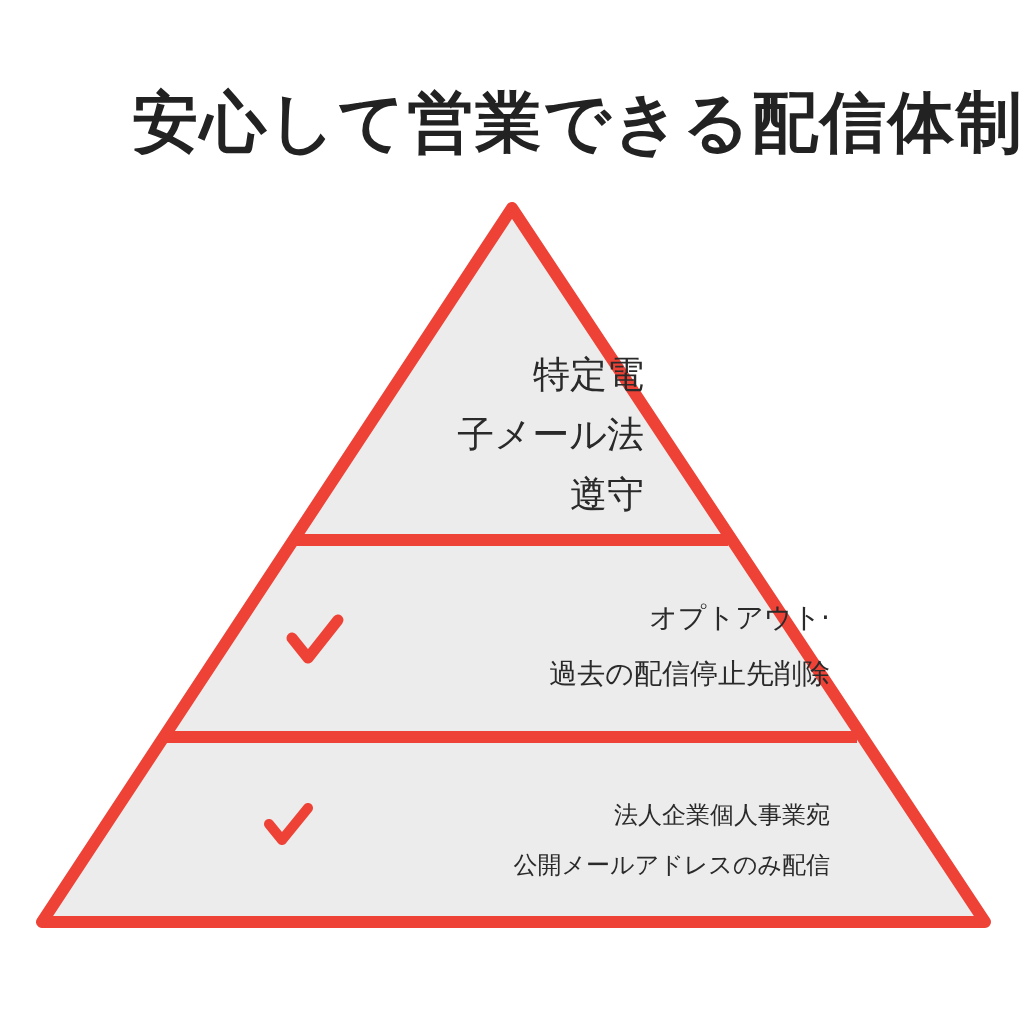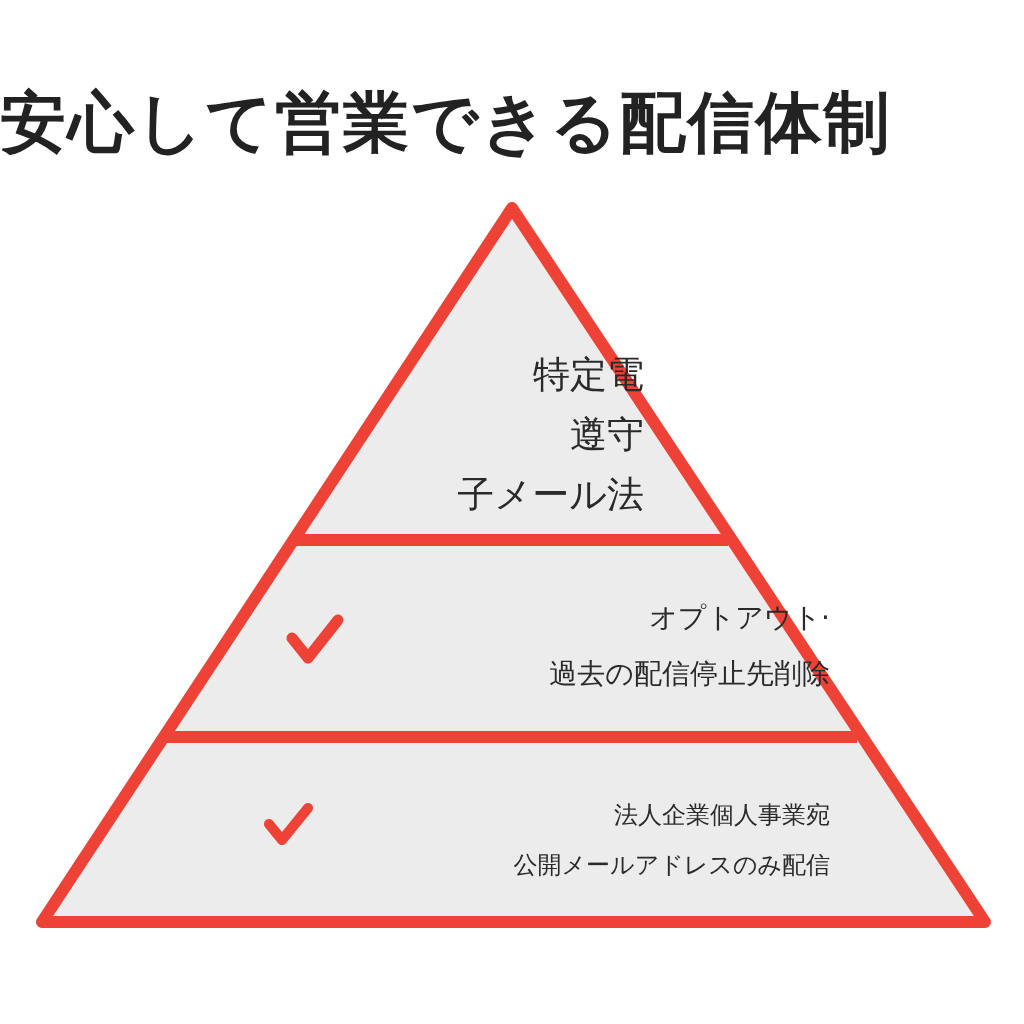--- a/index.html
+++ b/index.html
@@ -1,18 +1,18 @@
 <!DOCTYPE html>
 <html><head>
 <meta charset="utf-8">
 <style>
   html, body { margin:0; padding:0; }
   body { width:1024px; height:1024px; background:#ffffff; position:relative; overflow:hidden;
          font-family:"DejaVu Sans", "Liberation Sans", sans-serif; }
-  .title { position:absolute; left:0; top:78px; width:1024px; text-align:left;
+  .title { position:absolute; left:0; top:78px; width:1024px; text-align:right;
            font-size:66px; font-weight:bold; color:#222222; letter-spacing:2px; }
   svg.pyr { position:absolute; left:0; top:0; }
   .tier-text { position:absolute; text-align:center; color:#2a2a2a; }
   .t1 { left:380px; top:345px; width:264px; font-size:37px; line-height:60px; }
   .t2 { left:250px; top:590px; width:580px; font-size:28px; line-height:56px; }
   .t3 { left:200px; top:790px; width:630px; font-size:24px; line-height:50px; }
   .line { display:block; white-space:nowrap;text-align:right; }
   .check { position:absolute; }
 </style>
 </head>
@@ -21,22 +21,22 @@
 <div class="title">安心して営業できる配信体制</div>
 
 <svg class="pyr" width="1024" height="1024" viewBox="0 0 1024 1024">
   <polygon points="512,208 42,922 985,922" fill="#ececec" stroke="#ee4236" stroke-width="12" stroke-linejoin="round"></polygon>
   <line x1="296" y1="540" x2="728" y2="540" stroke="#ee4236" stroke-width="12"></line>
   <line x1="166" y1="737" x2="857" y2="737" stroke="#ee4236" stroke-width="12"></line>
 </svg>
 
 <div class="tier-text t1">
   <span class="line">特定電</span>
+  <span class="line">子メール法</span>
   <span class="line">遵守</span>
-  <span class="line">子メール法</span>
 </div>
 
 <svg class="check" style="left:284px;top:612px;" width="64" height="56" viewBox="0 0 64 56">
   <polyline points="8,26 24,46 54,8" fill="none" stroke="#ee4236" stroke-width="11" stroke-linecap="round" stroke-linejoin="round"></polyline>
 </svg>
 
 <div class="tier-text t2">
   <span class="line">オプトアウト·</span>
   <span class="line">過去の配信停止先削除</span>
 </div>

